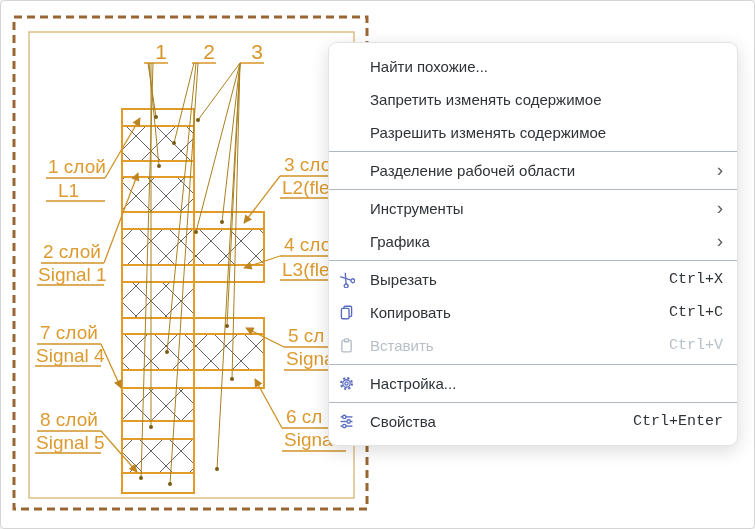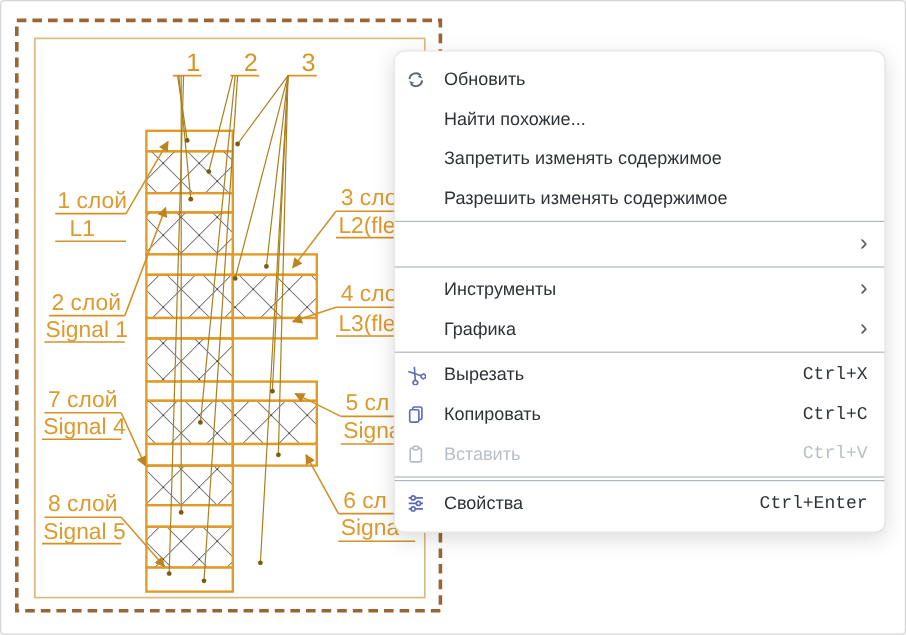--- a/index.html
+++ b/index.html
@@ -149,51 +149,41 @@
       <text x="281" y="275">L3(fle</text>
       <text x="287" y="341">5 сл</text>
       <text x="285" y="364">Signa</text>
       <text x="285" y="422">6 сл</text>
       <text x="283" y="445">Signa</text>
     </g>
   </svg>
 
   <div class="context-menu">
 
-    <div class="mi">
-      <span class="ic">
-        <svg width="17" height="17" viewBox="0 0 20 20" fill="none" stroke="#5d656c" stroke-width="1.9">
-          <path d="M16.2 10.6 a6.3 6.3 0 0 1 -10.9 3.7"></path>
-          <path d="M3.8 9.4 a6.3 6.3 0 0 1 10.9 -3.7"></path>
-          <path d="M3.6 11.2 l1.7 3.3 l3.1 -1.5" stroke-width="0" fill="#5d656c"></path>
-          <path d="M16.4 8.8 l-1.7 -3.3 l-3.1 1.5" stroke-width="0" fill="#5d656c"></path>
-        </svg>
-      </span>
-      <span class="lbl">Обновить</span>
-    </div>
 
     <div class="mi">
       <span class="ic"></span>
       <span class="lbl">Найти похожие...</span>
     </div>
 
     <div class="mi">
       <span class="ic"></span>
       <span class="lbl">Запретить изменять содержимое</span>
     </div>
 
     <div class="mi">
       <span class="ic"></span>
       <span class="lbl">Разрешить изменять содержимое</span>
     </div>
 
     <div class="sep"></div>
 
     <div class="mi">
       <span class="ic"></span>
+      <span class="lbl">Разделение рабочей области</span>
       <span class="subarrow">›</span>
     </div>
 
     <div class="sep"></div>
 
     <div class="mi">
       <span class="ic"></span>
       <span class="lbl">Инструменты</span>
       <span class="subarrow">›</span>
     </div>
@@ -239,20 +229,30 @@
           <rect x="7.6" y="2.2" width="4.8" height="3.4" rx="1" fill="#ffffff"></rect>
         </svg>
       </span>
       <span class="lbl">Вставить</span>
       <span class="sc">Ctrl+V</span>
     </div>
 
 
     <div class="sep"></div>
 
+    <div class="mi">
+      <span class="ic">
+        <svg width="17" height="17" viewBox="0 0 20 20" fill="none" stroke="#5b6cc0">
+          <circle cx="10" cy="10" r="6.4" stroke-width="2.5" stroke-dasharray="2.6 2.45"></circle>
+          <circle cx="10" cy="10" r="4.4" stroke-width="1.5"></circle>
+          <circle cx="10" cy="10" r="1.9" stroke-width="1.5"></circle>
+        </svg>
+      </span>
+      <span class="lbl">Настройка...</span>
+    </div>
 
     <div class="sep"></div>
 
     <div class="mi">
       <span class="ic">
         <svg width="17" height="17" viewBox="0 0 20 20" fill="#ffffff" stroke="#5b6cc0" stroke-width="1.6">
           <line x1="3" y1="4.6" x2="17" y2="4.6"></line>
           <line x1="3" y1="10" x2="17" y2="10"></line>
           <line x1="3" y1="15.4" x2="17" y2="15.4"></line>
           <circle cx="7.4" cy="4.6" r="2"></circle>

